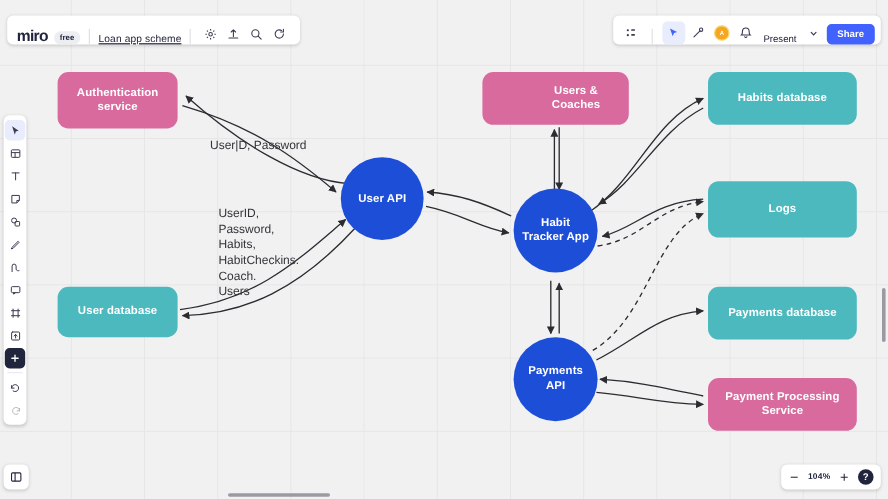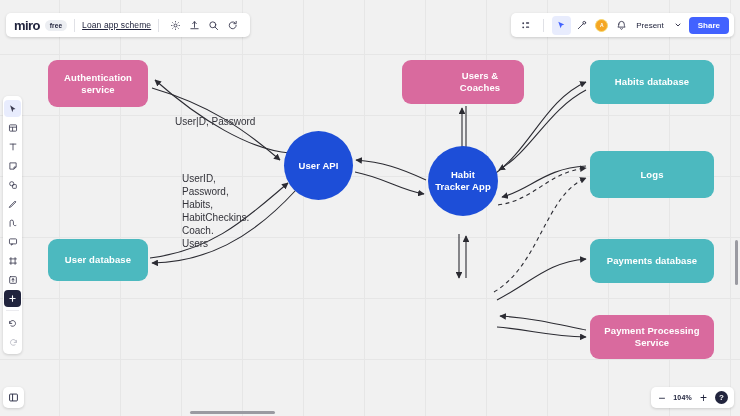--- a/index.html
+++ b/index.html
@@ -50,21 +50,21 @@
     font-family: "Liberation Sans", sans-serif;
   }
 
   
   .bar {
     position: absolute; top: 13px;
     height: 24px;
     background: #ffffff;
     border-radius: 5px;
     box-shadow: 0 1px 3px rgba(0,0,0,.16);
-    display: flex; align-items: center;
+    display: flex; align-items: flex-end;
   }
   #topbar-left { left: 6px; padding: 0 8px; gap: 0; }
   .miro-logo {
     font-size: 13px; font-weight: bold; color: #21243d;
     letter-spacing: -.6px; margin-right: 5px;
   }
   .free-badge {
     font-size: 6.5px; color: #21243d; background: #eceef2;
     border-radius: 7px; padding: 2px 5px 2px 5px; font-weight: bold;
     letter-spacing: .1px;
@@ -212,24 +212,26 @@
   <div class="node rect teal" style="left:590px;top:239px;width:124px;height:44px;">Payments database</div>
 
   <div class="node rect pink" style="left:590px;top:315px;width:124px;height:44px;">Payment Processing
 Service</div>
 
   <div class="node rect teal" style="left:48px;top:239px;width:100px;height:42px;">User database</div>
 
   <div class="node circle" style="left:284px;top:131px;width:69px;height:69px;">User
 API</div>
 
-  <div class="node circle" style="left:428px;top:146px;width:70px;height:70px;text-align:center;">Habit
+  <div class="node circle" style="left:428px;top:157px;width:70px;height:70px;text-align:center;">Habit
 Tracker
 App</div>
 
+  <div class="node circle" style="left:428px;top:281px;width:70px;height:70px;">Payments
+API</div>
 
   <div class="edge-label" style="left:175px;top:115px;">User|D, Password</div>
 
   <div class="edge-label" style="left:182px;top:172px;">UserID,
 Password,
 Habits,
 HabitCheckins.
 Coach.
 Users</div>
 

